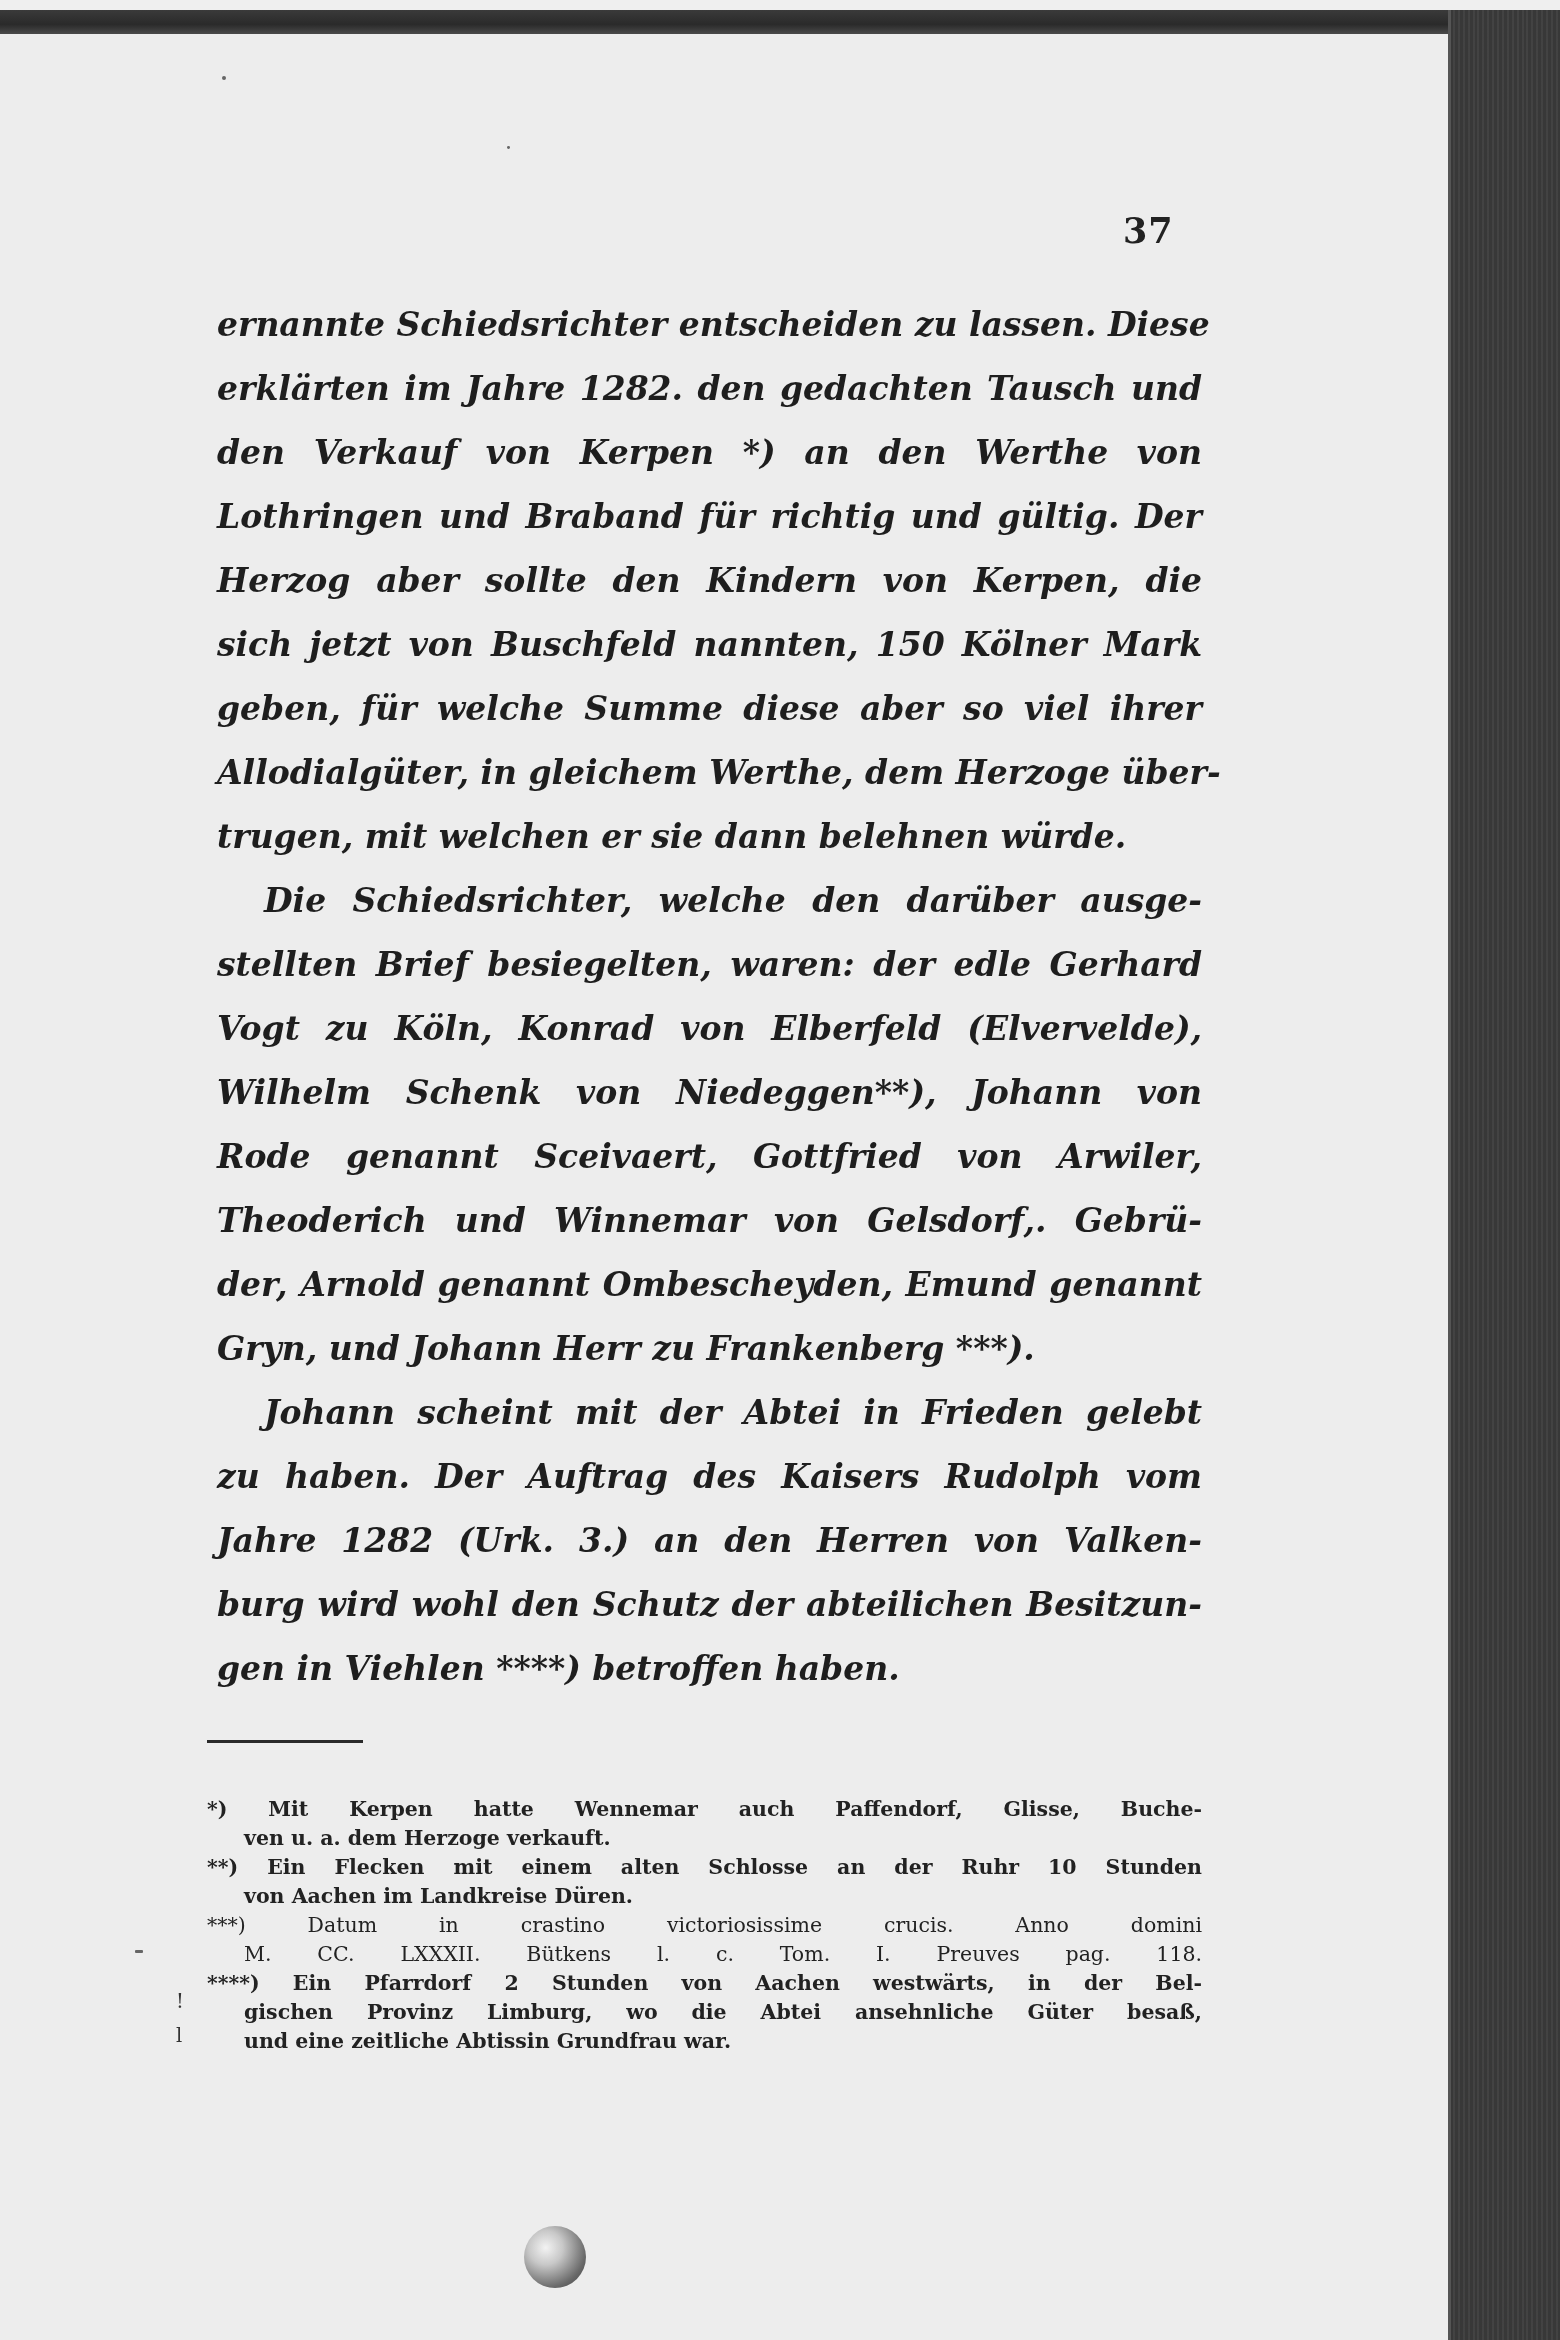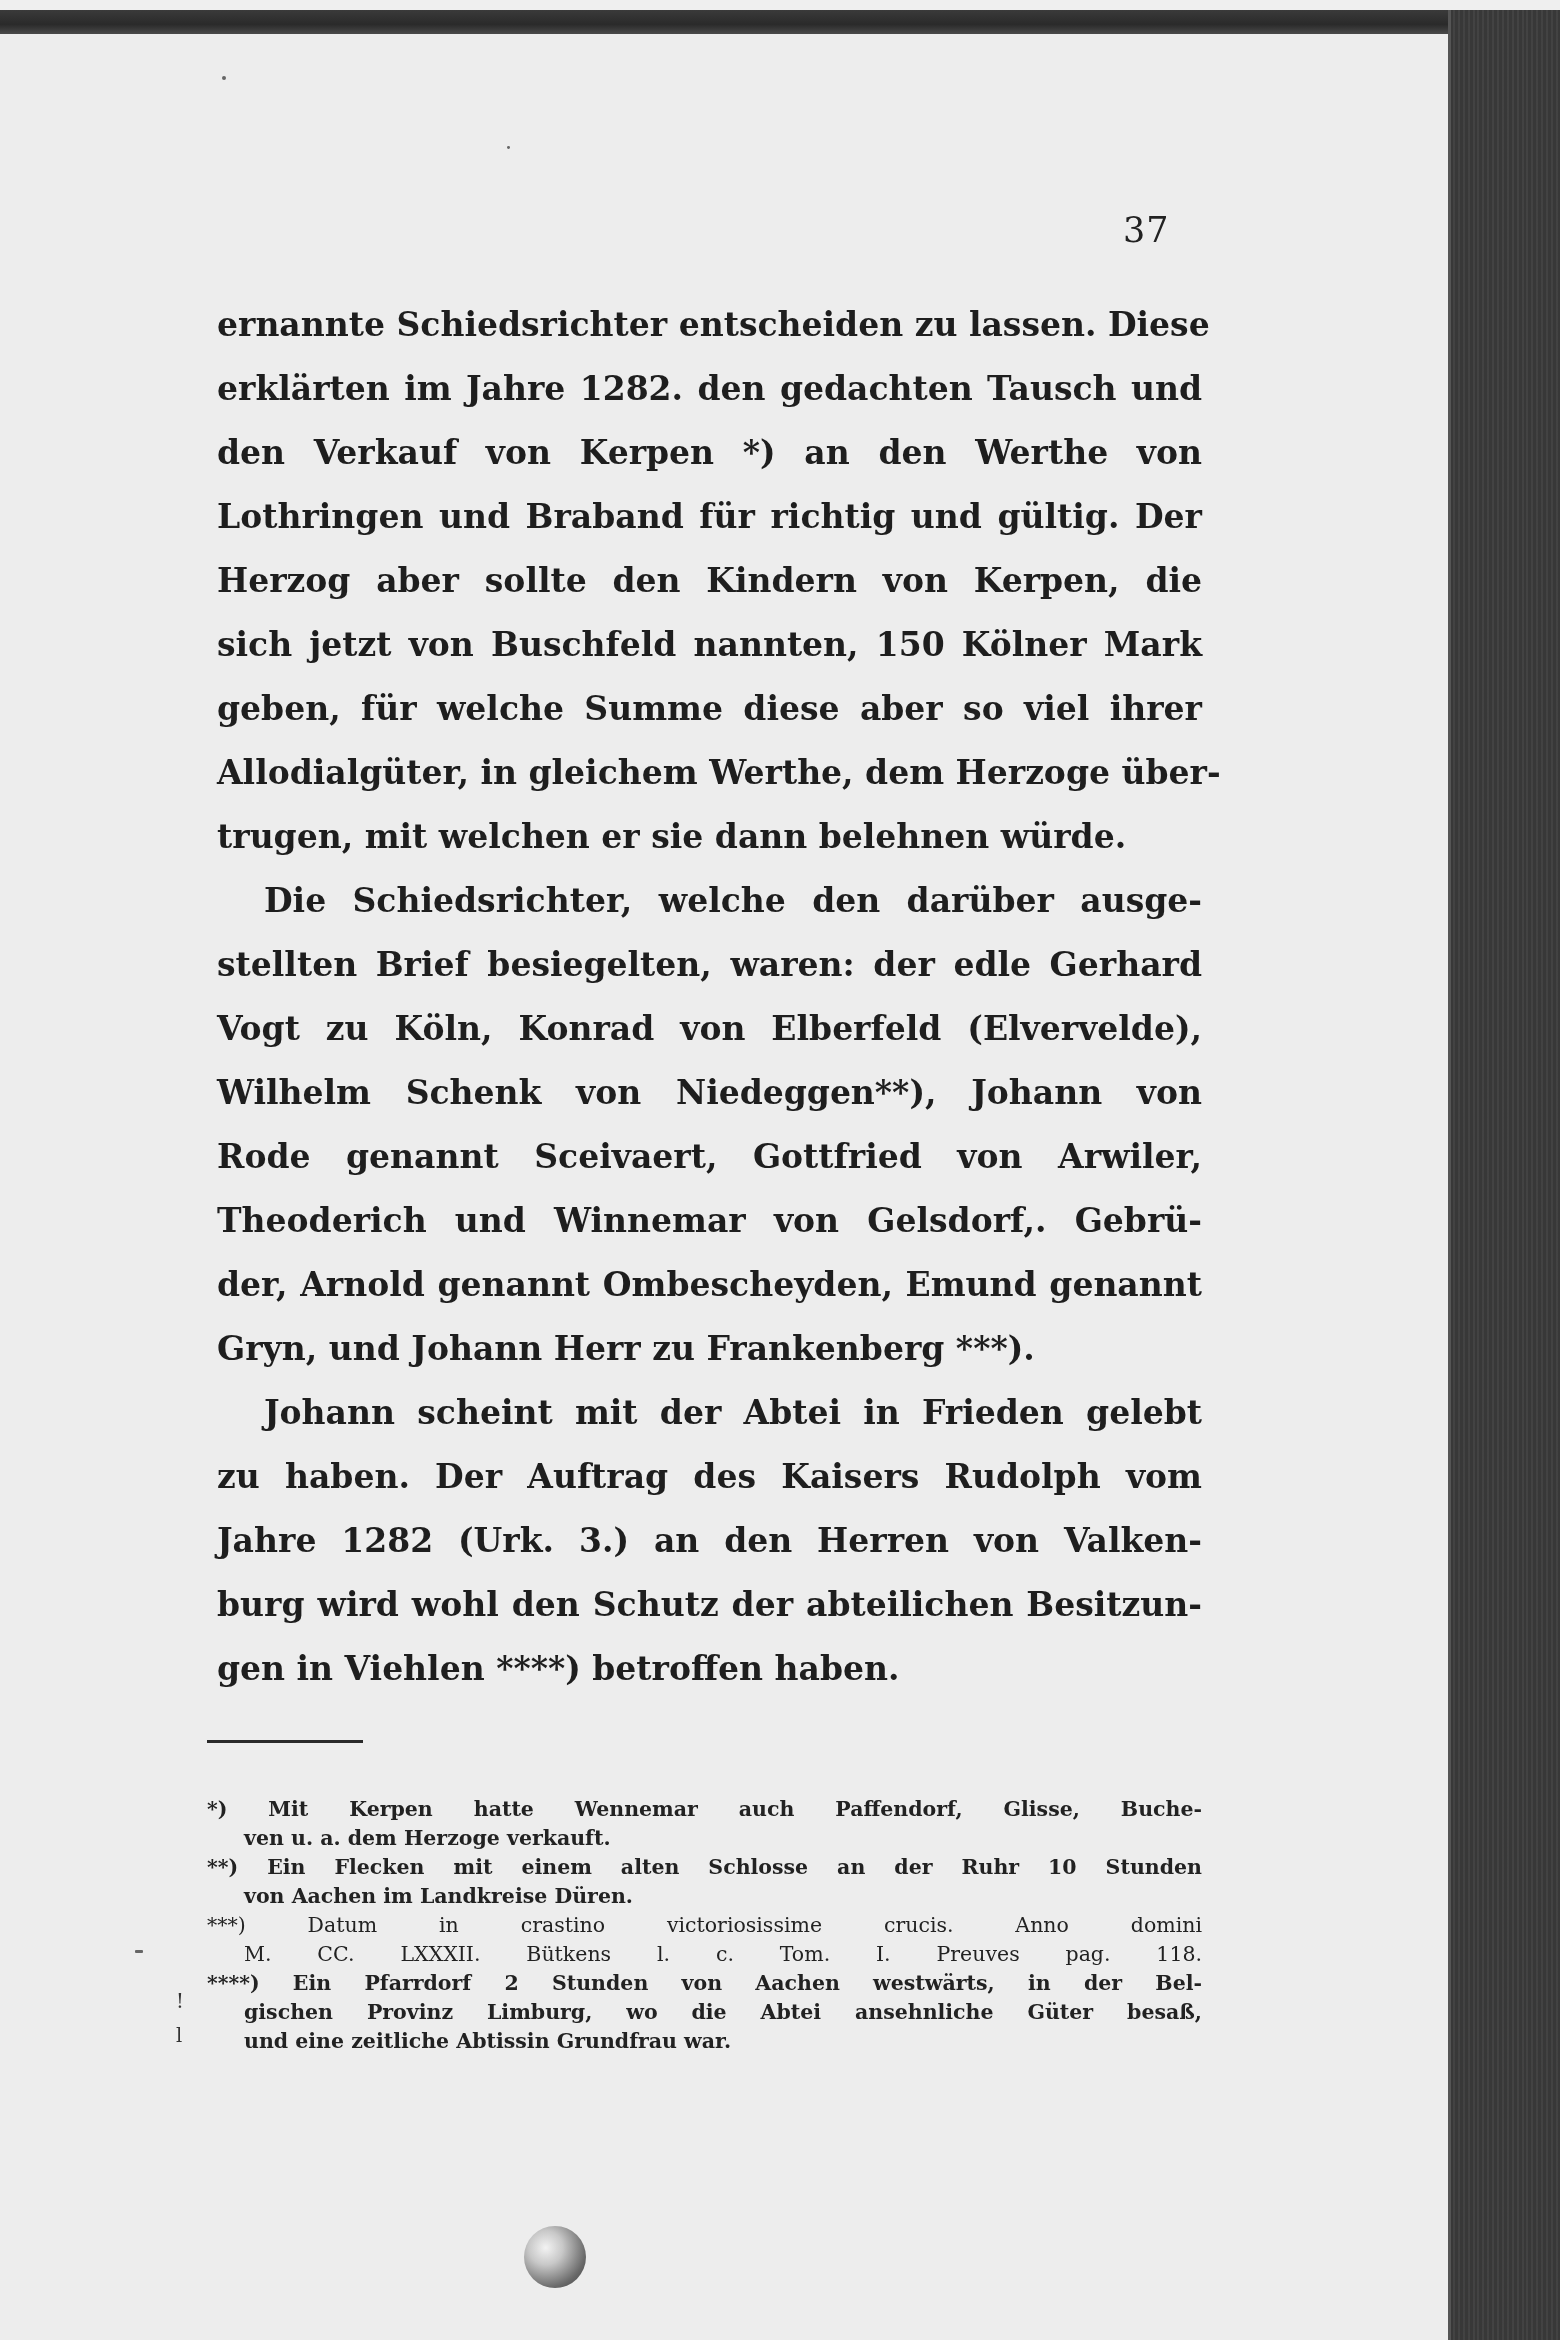--- a/index.html
+++ b/index.html
@@ -45,34 +45,35 @@
     .page {
       position: absolute;
       left: 0; top: 34px;
       width: 1448px; height: 2306px;
       background: #ededed;
     }
     .page-number {
       position: absolute;
       left: 1123px; top: 210px;
       font-family: "DejaVu Serif", serif;
-      font-weight: normal;
+      font-weight: bold;
       font-size: 35px;
       color: #222;
       letter-spacing: 1px;
     }
     .body-text {
       position: absolute;
       left: 217px; top: 293px;
       width: 985px;
       font-family: "DejaVu Serif", serif;
       font-weight: bold;
       font-size: 33px;
       line-height: 64px;
       color: #1e1e1e;
+      font-style: italic;
     }
     .line {
       display: block;
       white-space: nowrap;
       text-align: justify;
       text-align-last: justify;
       height: 64px;
     }
     .line.last {
       text-align-last: left;

